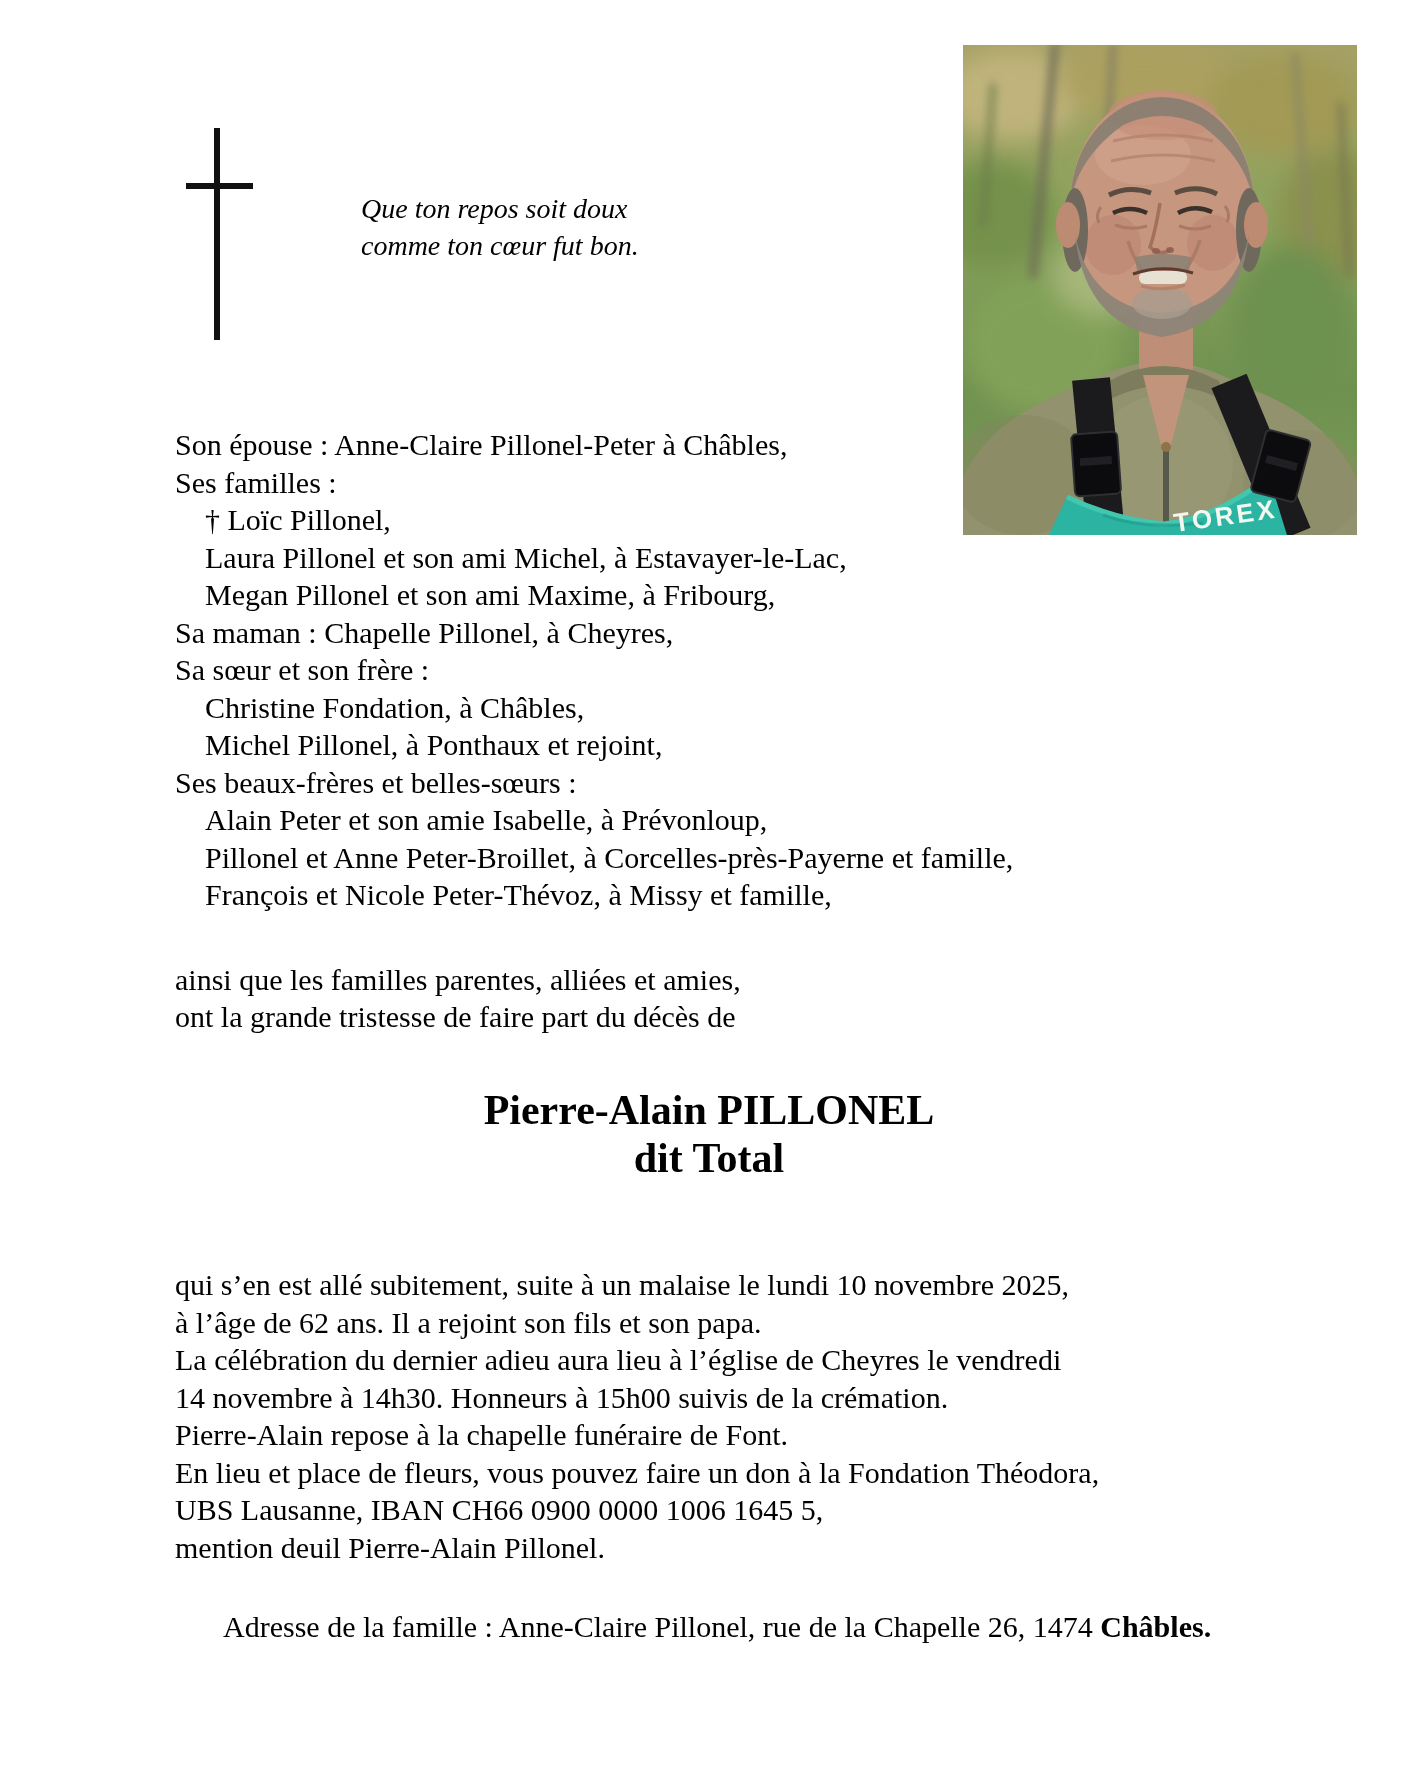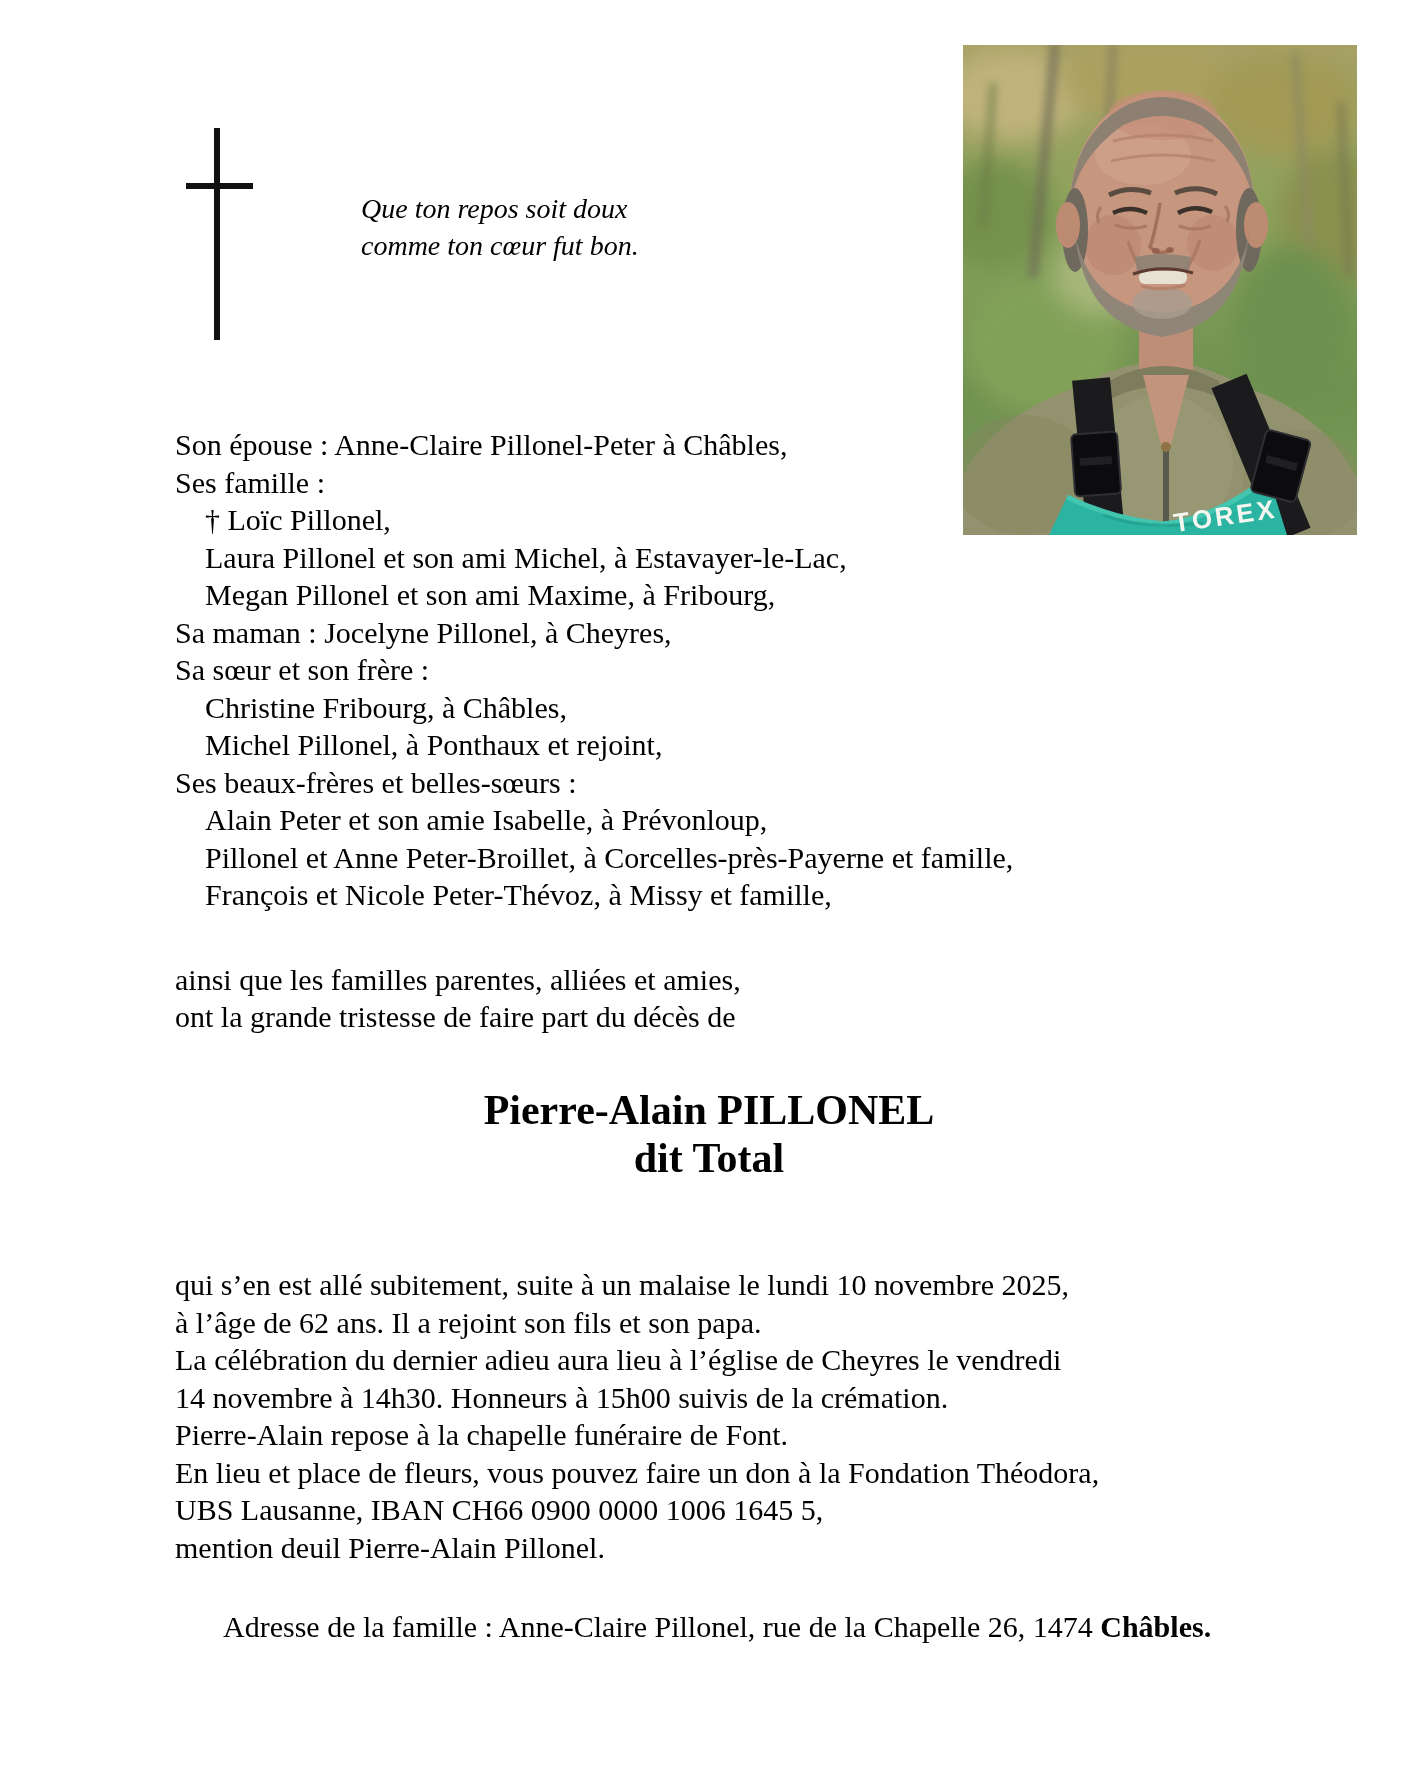--- a/index.html
+++ b/index.html
@@ -167,27 +167,27 @@
       </g>
       <g transform="rotate(15 318 420)">
         <rect x="295" y="389" width="46" height="64" rx="5" fill="#0c0c0e" stroke="#2e2e33" stroke-width="2"></rect>
         <rect x="302" y="414" width="32" height="8" fill="#1f1f24"></rect>
       </g>
     </svg>
   </div>
 
   <div class="textblock">
     <div class="line">Son épouse : Anne-Claire Pillonel-Peter à Châbles,</div>
-    <div class="line">Ses famille :</div>
+    <div class="line">Ses familles :</div>
     <div class="line indent">† Loïc Pillonel,</div>
     <div class="line indent">Laura Pillonel et son ami Michel, à Estavayer-le-Lac,</div>
     <div class="line indent">Megan Pillonel et son ami Maxime, à Fribourg,</div>
-    <div class="line">Sa maman : Jocelyne Pillonel, à Cheyres,</div>
+    <div class="line">Sa maman : Chapelle Pillonel, à Cheyres,</div>
     <div class="line">Sa sœur et son frère :</div>
-    <div class="line indent">Christine Fribourg, à Châbles,</div>
+    <div class="line indent">Christine Fondation, à Châbles,</div>
     <div class="line indent">Michel Pillonel, à Ponthaux et rejoint,</div>
     <div class="line">Ses beaux-frères et belles-sœurs :</div>
     <div class="line indent">Alain Peter et son amie Isabelle, à Prévonloup,</div>
     <div class="line indent">Pillonel et Anne Peter-Broillet, à Corcelles-près-Payerne et famille,</div>
     <div class="line indent">François et Nicole Peter-Thévoz, à Missy et famille,</div>
     <div class="gap"></div>
     <div class="line">ainsi que les familles parentes, alliées et amies,</div>
     <div class="line">ont la grande tristesse de faire part du décès de</div>
   </div>
 

